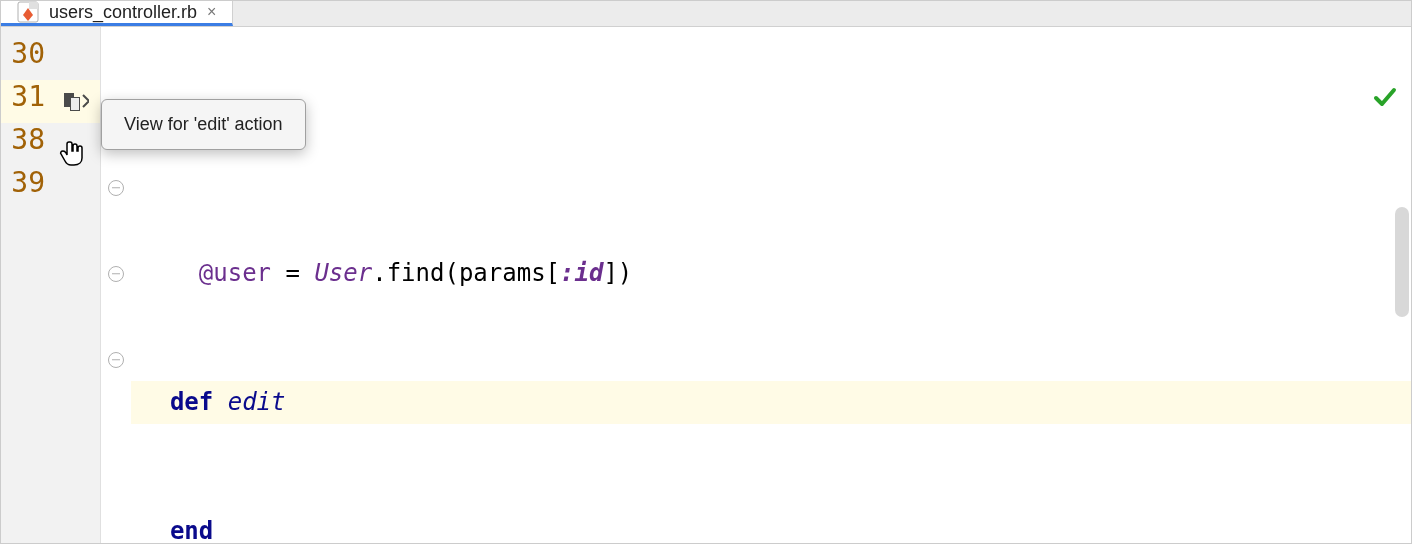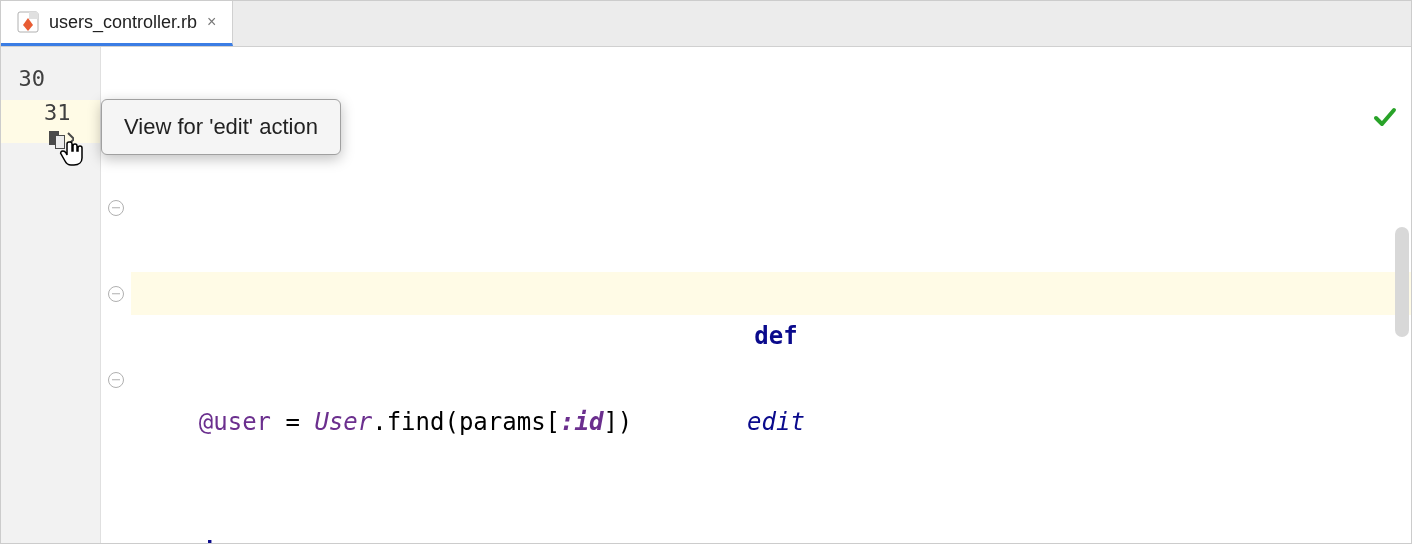--- a/index.html
+++ b/index.html
@@ -17,21 +17,21 @@
   .tab-bar{
     height:46px;
     background:#ececec;
     border-bottom:1px solid #d0d0d0;
     display:flex;
     align-items:stretch;
   }
   .tab{
     display:flex; align-items:center;
     gap:10px;
-    padding:10px 16px;
+    padding:0 16px;
     background:#fff;
     border-right:1px solid #d0d0d0;
     border-bottom:3px solid #3b7de4;
     font-family:-apple-system,BlinkMacSystemFont,"Segoe UI",sans-serif;
     font-size:18px;
     color:#222;
     cursor:pointer;
   }
   .tab .close{ color:#777; font-size:16px; }
   .ruby-icon svg{ display:block; }
@@ -51,24 +51,23 @@
   }
   .gutter{
     width:100px;
     background:#f2f2f2;
     border-right:1px solid #e0e0e0;
     padding-top:10px;
   }
   .gutter-row{
     height:43px;
     display:flex;
-    align-items:center;
     padding:0 4px 0 10px;
-    color:#404040;
-    font-size:22px;
+    color:#a16207;
+    font-size:28px;
     gap:4px;
   }
   .gutter-num{ width:34px; text-align:right; }
   .gutter-icon{ width:40px; display:flex; justify-content:flex-end; align-items:center; }
   .gutter-icon svg{ display:block; }
 
   .fold-col{
     width:30px;
     background:#fff;
     padding-top:10px;
@@ -87,21 +86,21 @@
 
   .code{
     flex:1;
     padding-top:10px;
     font-size:24px;
     line-height:43px;
     white-space:pre;
     position:relative;
   }
   .code-row{ height:43px; padding-left:10px; display:flex; align-items:center;}
-  .hl-row{ background:#fffbe6;flex-direction:column; }
+  .hl-row{ background:#fffbe6; }
   .kw{ color:#0a0a8c; font-weight:bold; }
   .ident-it{ color:#0a0a8c; font-style:italic; }
   .cls{ color:#6b2f8e; font-style:italic; }
   .ivar{ color:#6b2f8e; }
   .sym{ color:#6b2f8e; font-style:italic; font-weight:bold;}
 
   .check{
     position:absolute; top:10px; right:14px; color:#29a329;
   }
   .scroll-thumb{
@@ -112,21 +111,21 @@
   
   .tooltip{
     position:absolute;
     left:100px; top:98px;
     background:#f5f5f5;
     border:1px solid #a0a0a0;
     border-radius:6px;
     box-shadow:0 4px 14px rgba(0,0,0,0.25);
     padding:14px 22px;
     font-family:-apple-system,BlinkMacSystemFont,"Segoe UI",sans-serif;
-    font-size:22px;
+    font-size:18px;
     color:#222;
     z-index:10;
   }
   .cursor-hand{
     position:absolute;
     left:58px; top:138px;
     z-index:11;
     font-size:26px;
     pointer-events:none;
   }
@@ -160,20 +159,28 @@
         <span class="gutter-num">31</span>
         <span class="gutter-icon">
           <svg width="26" height="22" viewBox="0 0 26 22">
             <rect x="1" y="2" width="10" height="14" fill="#4a4a4a"></rect>
             <rect x="7" y="6" width="10" height="14" fill="#4a4a4a"></rect>
             <rect x="8" y="7" width="8" height="12" fill="#ececec"></rect>
             <path d="M20 4 L26 10 L20 16" fill="none" stroke="#4a4a4a" stroke-width="2"></path>
           </svg>
         </span>
       </div>
+      <div class="gutter-row">
+          <span class="gutter-num">38</span>
+          <span class="gutter-icon"></span>
+        </div>
+      <div class="gutter-row">
+          <span class="gutter-num">39</span>
+          <span class="gutter-icon"></span>
+        </div>
     </div>
 
     <div class="fold-col">
       <div class="fold-cell"></div>
       <div class="fold-cell"></div>
       <div class="fold-cell"></div>
       <div class="fold-cell">
           <span class="fold-handle minus"></span>
         </div>
       <div class="fold-cell"></div>
@@ -183,22 +190,22 @@
       <div class="fold-cell"></div>
       <div class="fold-cell">
           <span class="fold-handle minus"></span>
         </div>
       <div class="fold-cell"></div>
       <div class="fold-cell"></div>
     </div>
 
     <div class="code">
       <div class="code-row"><span></span></div>
+      <div class="code-row"><span>    </span><span class="ivar">@user</span><span> = </span><span class="cls">User</span><span>.find(params[</span><span class="sym">:id</span><span>])</span></div>
       <div class="code-row hl-row"><span>  </span><span class="kw">def</span><span> </span><span class="ident-it">edit</span></div>
-      <div class="code-row"><span>    </span><span class="ivar">@user</span><span> = </span><span class="cls">User</span><span>.find(params[</span><span class="sym">:id</span><span>])</span></div>
       <div class="code-row"><span>  </span><span class="kw">end</span></div>
       
       
       
       
       
       
 
       <span class="check">
         <svg width="24" height="24" viewBox="0 0 24 24">

